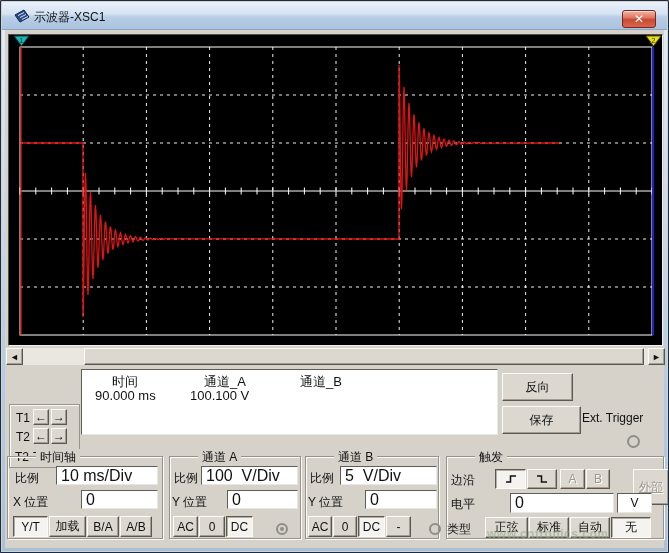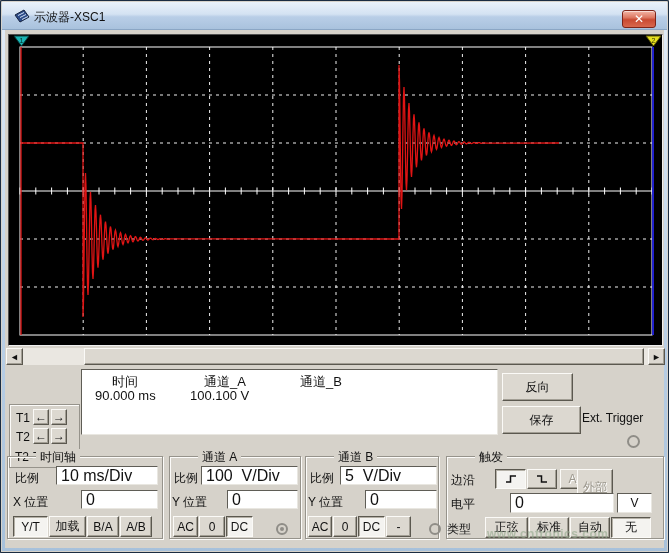--- a/index.html
+++ b/index.html
@@ -208,21 +208,21 @@
         <path d="M2 9 H6.5 V3 H12" fill="none" stroke="#111" stroke-width="1.5"></path>
       </svg>
   </div>
   <div class="btn" style="left:526px;top:468px;width:30px;height:20px;">
     <svg class="edge-ico" width="14" height="12" viewBox="0 0 14 12">
         <path d="M2 3 H6.5 V9 H12" fill="none" stroke="#111" stroke-width="1.5"></path>
       </svg>
   </div>
   <div class="btn disabled" style="left:559px;top:468px;width:25px;height:20px;">A</div>
   <div class="btn disabled" style="left:585px;top:468px;width:24px;height:20px;">B</div>
-  <div class="btn disabled" style="left:576px;top:468px;width:36px;height:36px;text-decoration:underline;">外部</div>
+  <div class="btn disabled" style="left:632px;top:468px;width:36px;height:36px;text-decoration:underline;">外部</div>
   <span class="lbl" style="left:450px;top:495px;">电平</span>
   <input class="field" style="left: 509px; top: 492px; width: 104px; height: 20px;" value="0">
   <div class="btn" style="left:616px;top:492px;width:35px;height:20px;background:#fff;border-color:#5f5d56 #e9e7e1 #e9e7e1 #5f5d56;box-shadow:none;">V</div>
   <span class="lbl" style="left:446px;top:520px;">类型</span>
   <div class="btn" style="left:484px;top:516px;width:43px;height:21px;">正弦</div>
   <div class="btn" style="left:528px;top:516px;width:40px;height:21px;">标准</div>
   <div class="btn" style="left:569px;top:516px;width:40px;height:21px;">自动</div>
   <div class="btn pressed" style="left:610px;top:516px;width:40px;height:21px;">无</div>
 
   <div class="watermark">www.cntronics.com</div>

